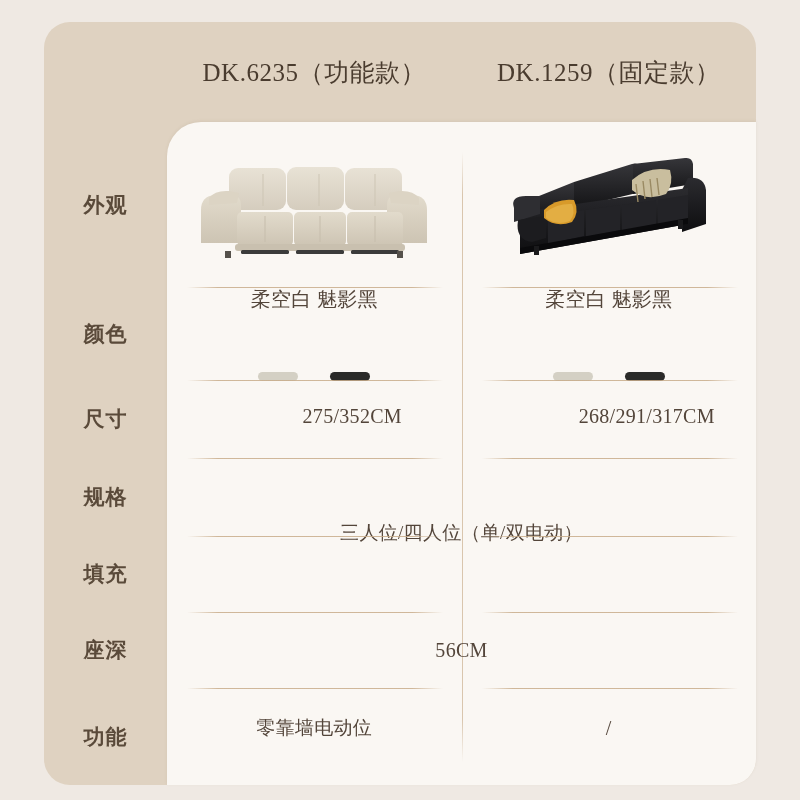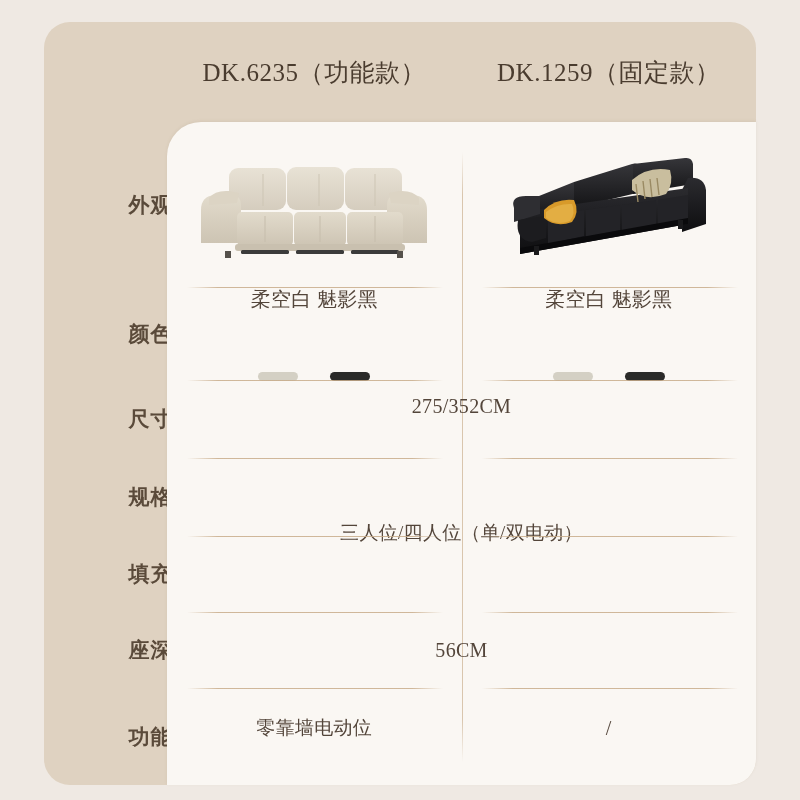--- a/index.html
+++ b/index.html
@@ -93,21 +93,20 @@
     position: absolute;
     left: 0;
     width: 123px;
     display: flex;
     align-items: center;
     justify-content: center;
     font-size: 21px;
     letter-spacing: 1px;
     color: #5A4A3A;
     font-weight: 600;
-    margin-left: 45px;
   }
 
   
   .row {
     position: absolute;
     left: 0;
     width: 589px;
     display: flex;
   }
   .cell {
@@ -297,23 +296,26 @@
         <div class="cell-text big">柔空白 魅影黑</div>
         <div class="swatches">
           <span class="swatch" style="background:#D4D0C4"></span>
           <span class="swatch" style="background:#2A2A28"></span>
         </div>
       </div>
     </div>
 
     <div class="hline left" style="top:258px;"></div>
     <div class="hline right" style="top:258px;"></div>
-    <div class="row" style="top:245px;height:78px;">
+    <div class="row" style="top:255px;height:78px;margin-left:38px;">
       <div class="cell">
         <div class="cell-text big">275/352CM</div>
+      </div>
+      <div class="cell">
+        <div class="cell-text big">268/291/317CM</div>
       </div>
     </div>
 
     <div class="hline left" style="top:336px;"></div>
     <div class="hline right" style="top:336px;"></div>
     <div class="row" style="top:336px;height:78px;margin-top:36px;">
       <div class="cell">
         <div class="cell-text">三人位/四人位（单/双电动）</div>
       </div>
     </div>

